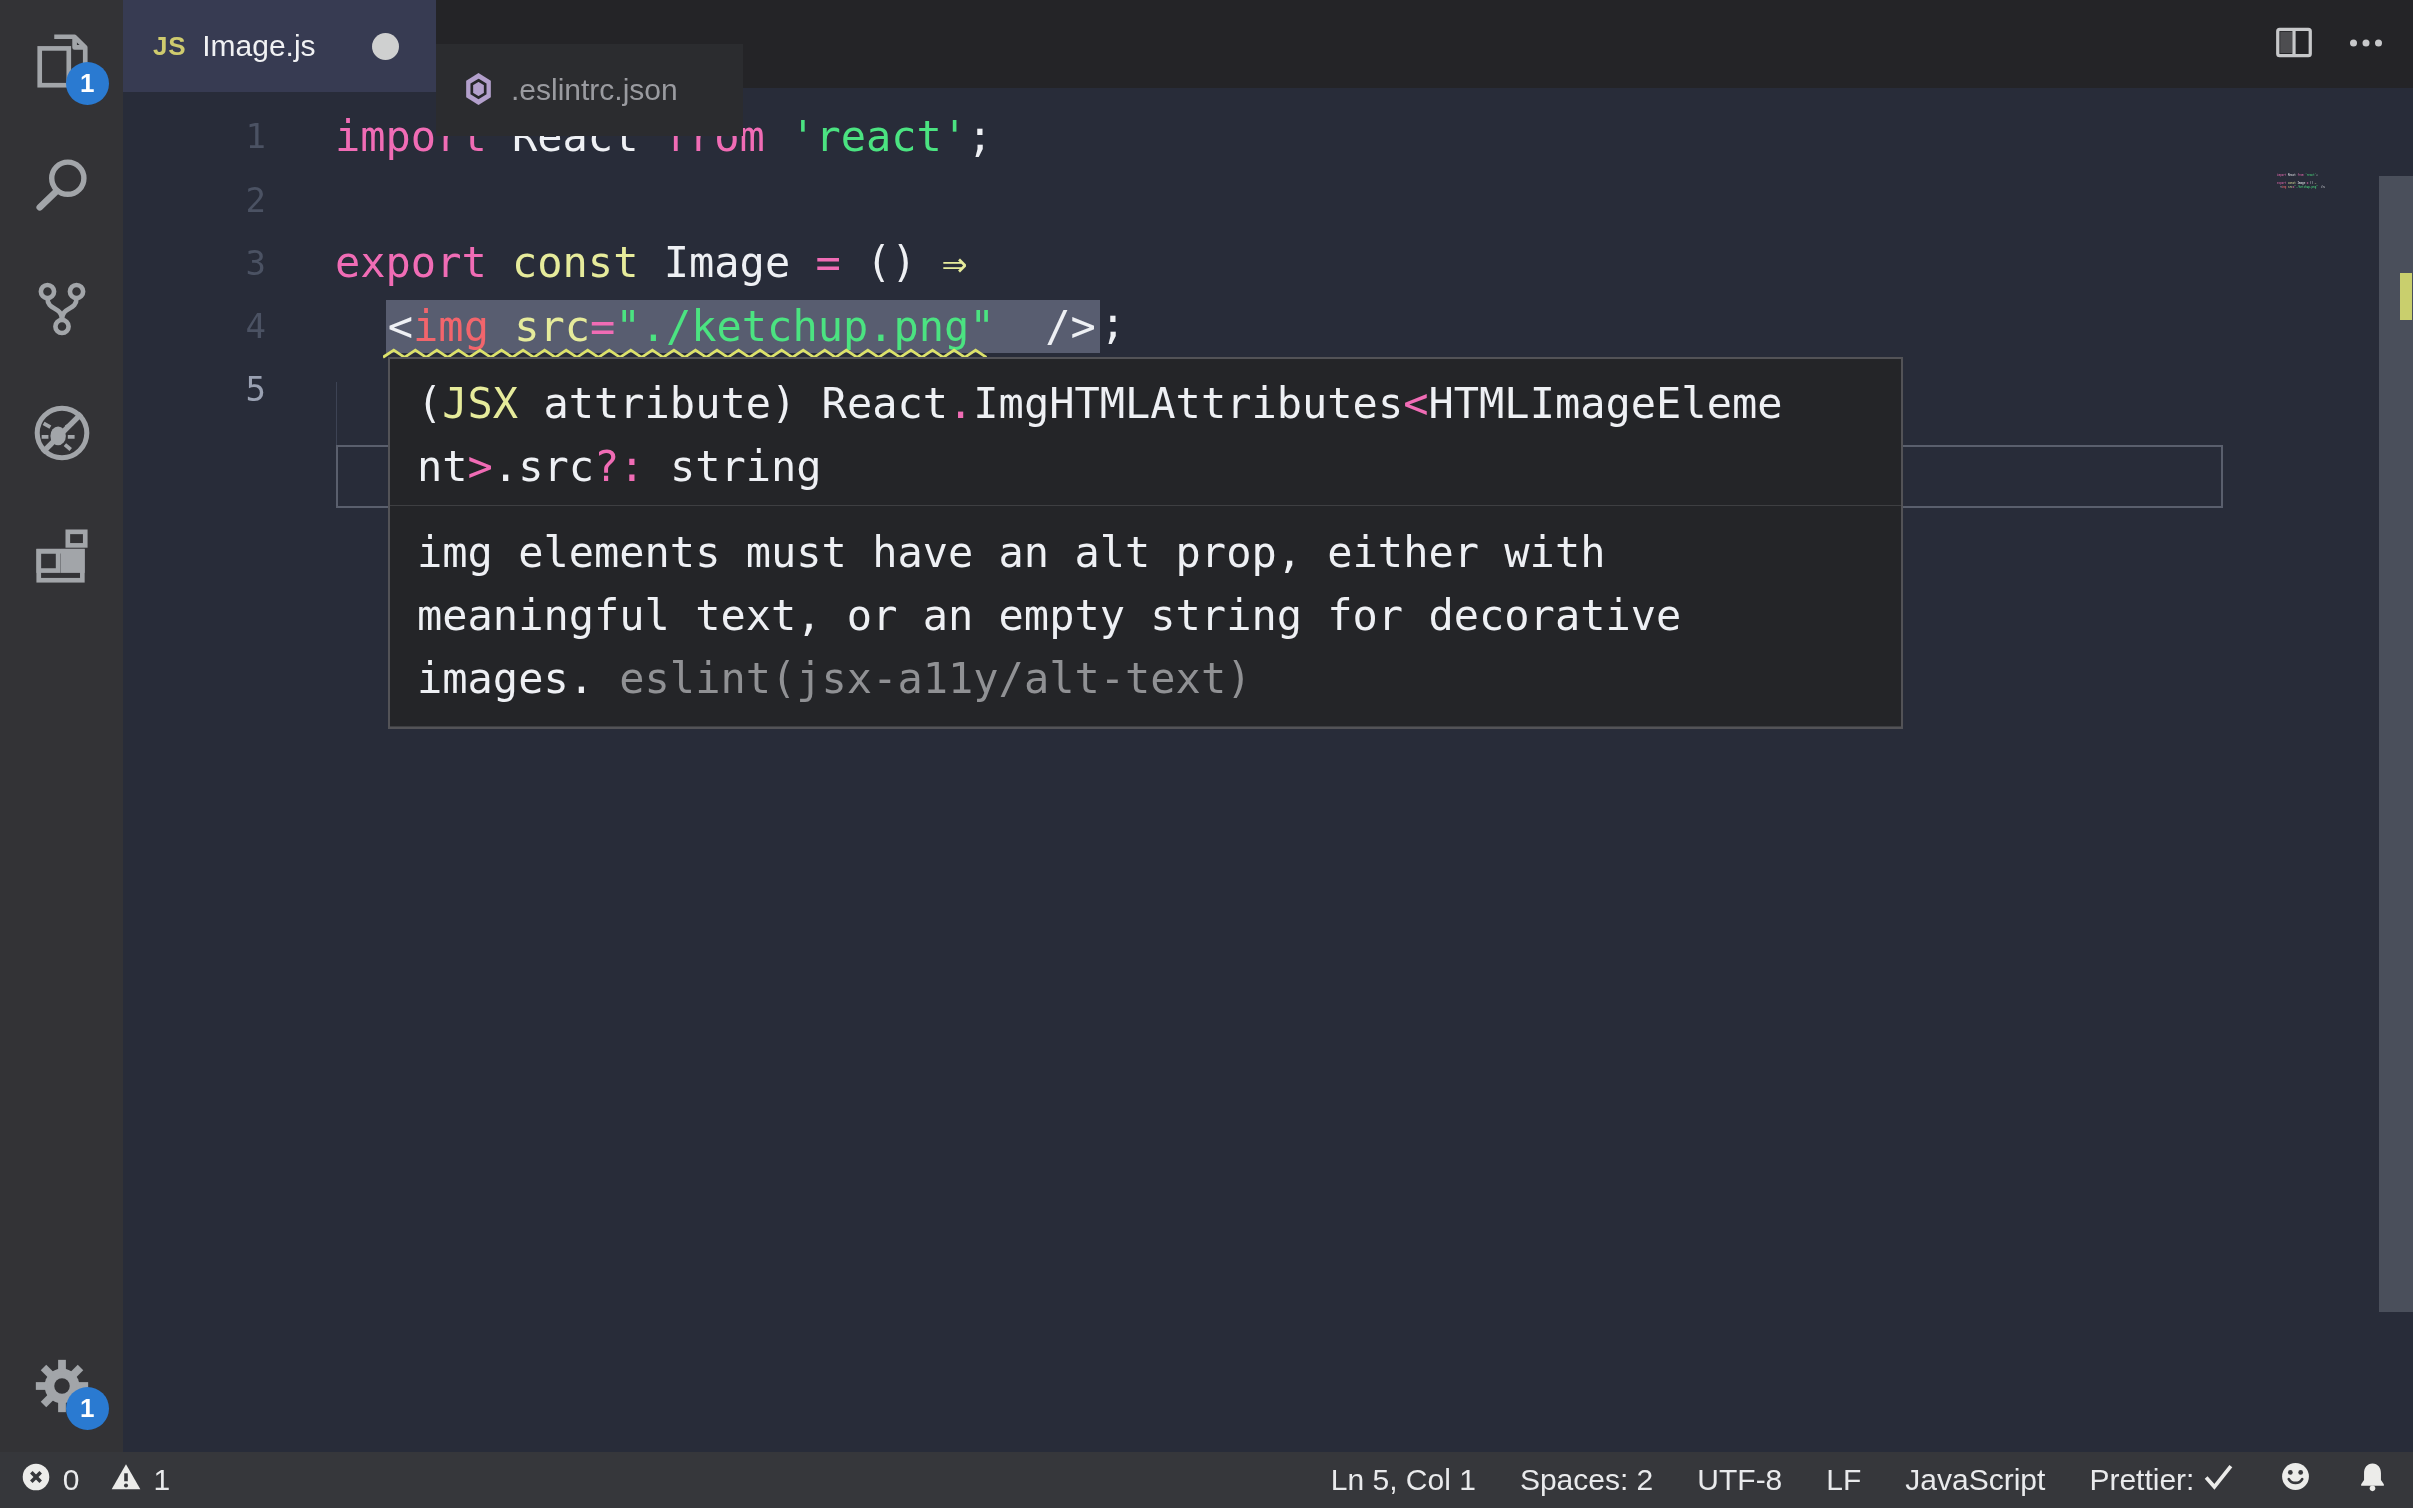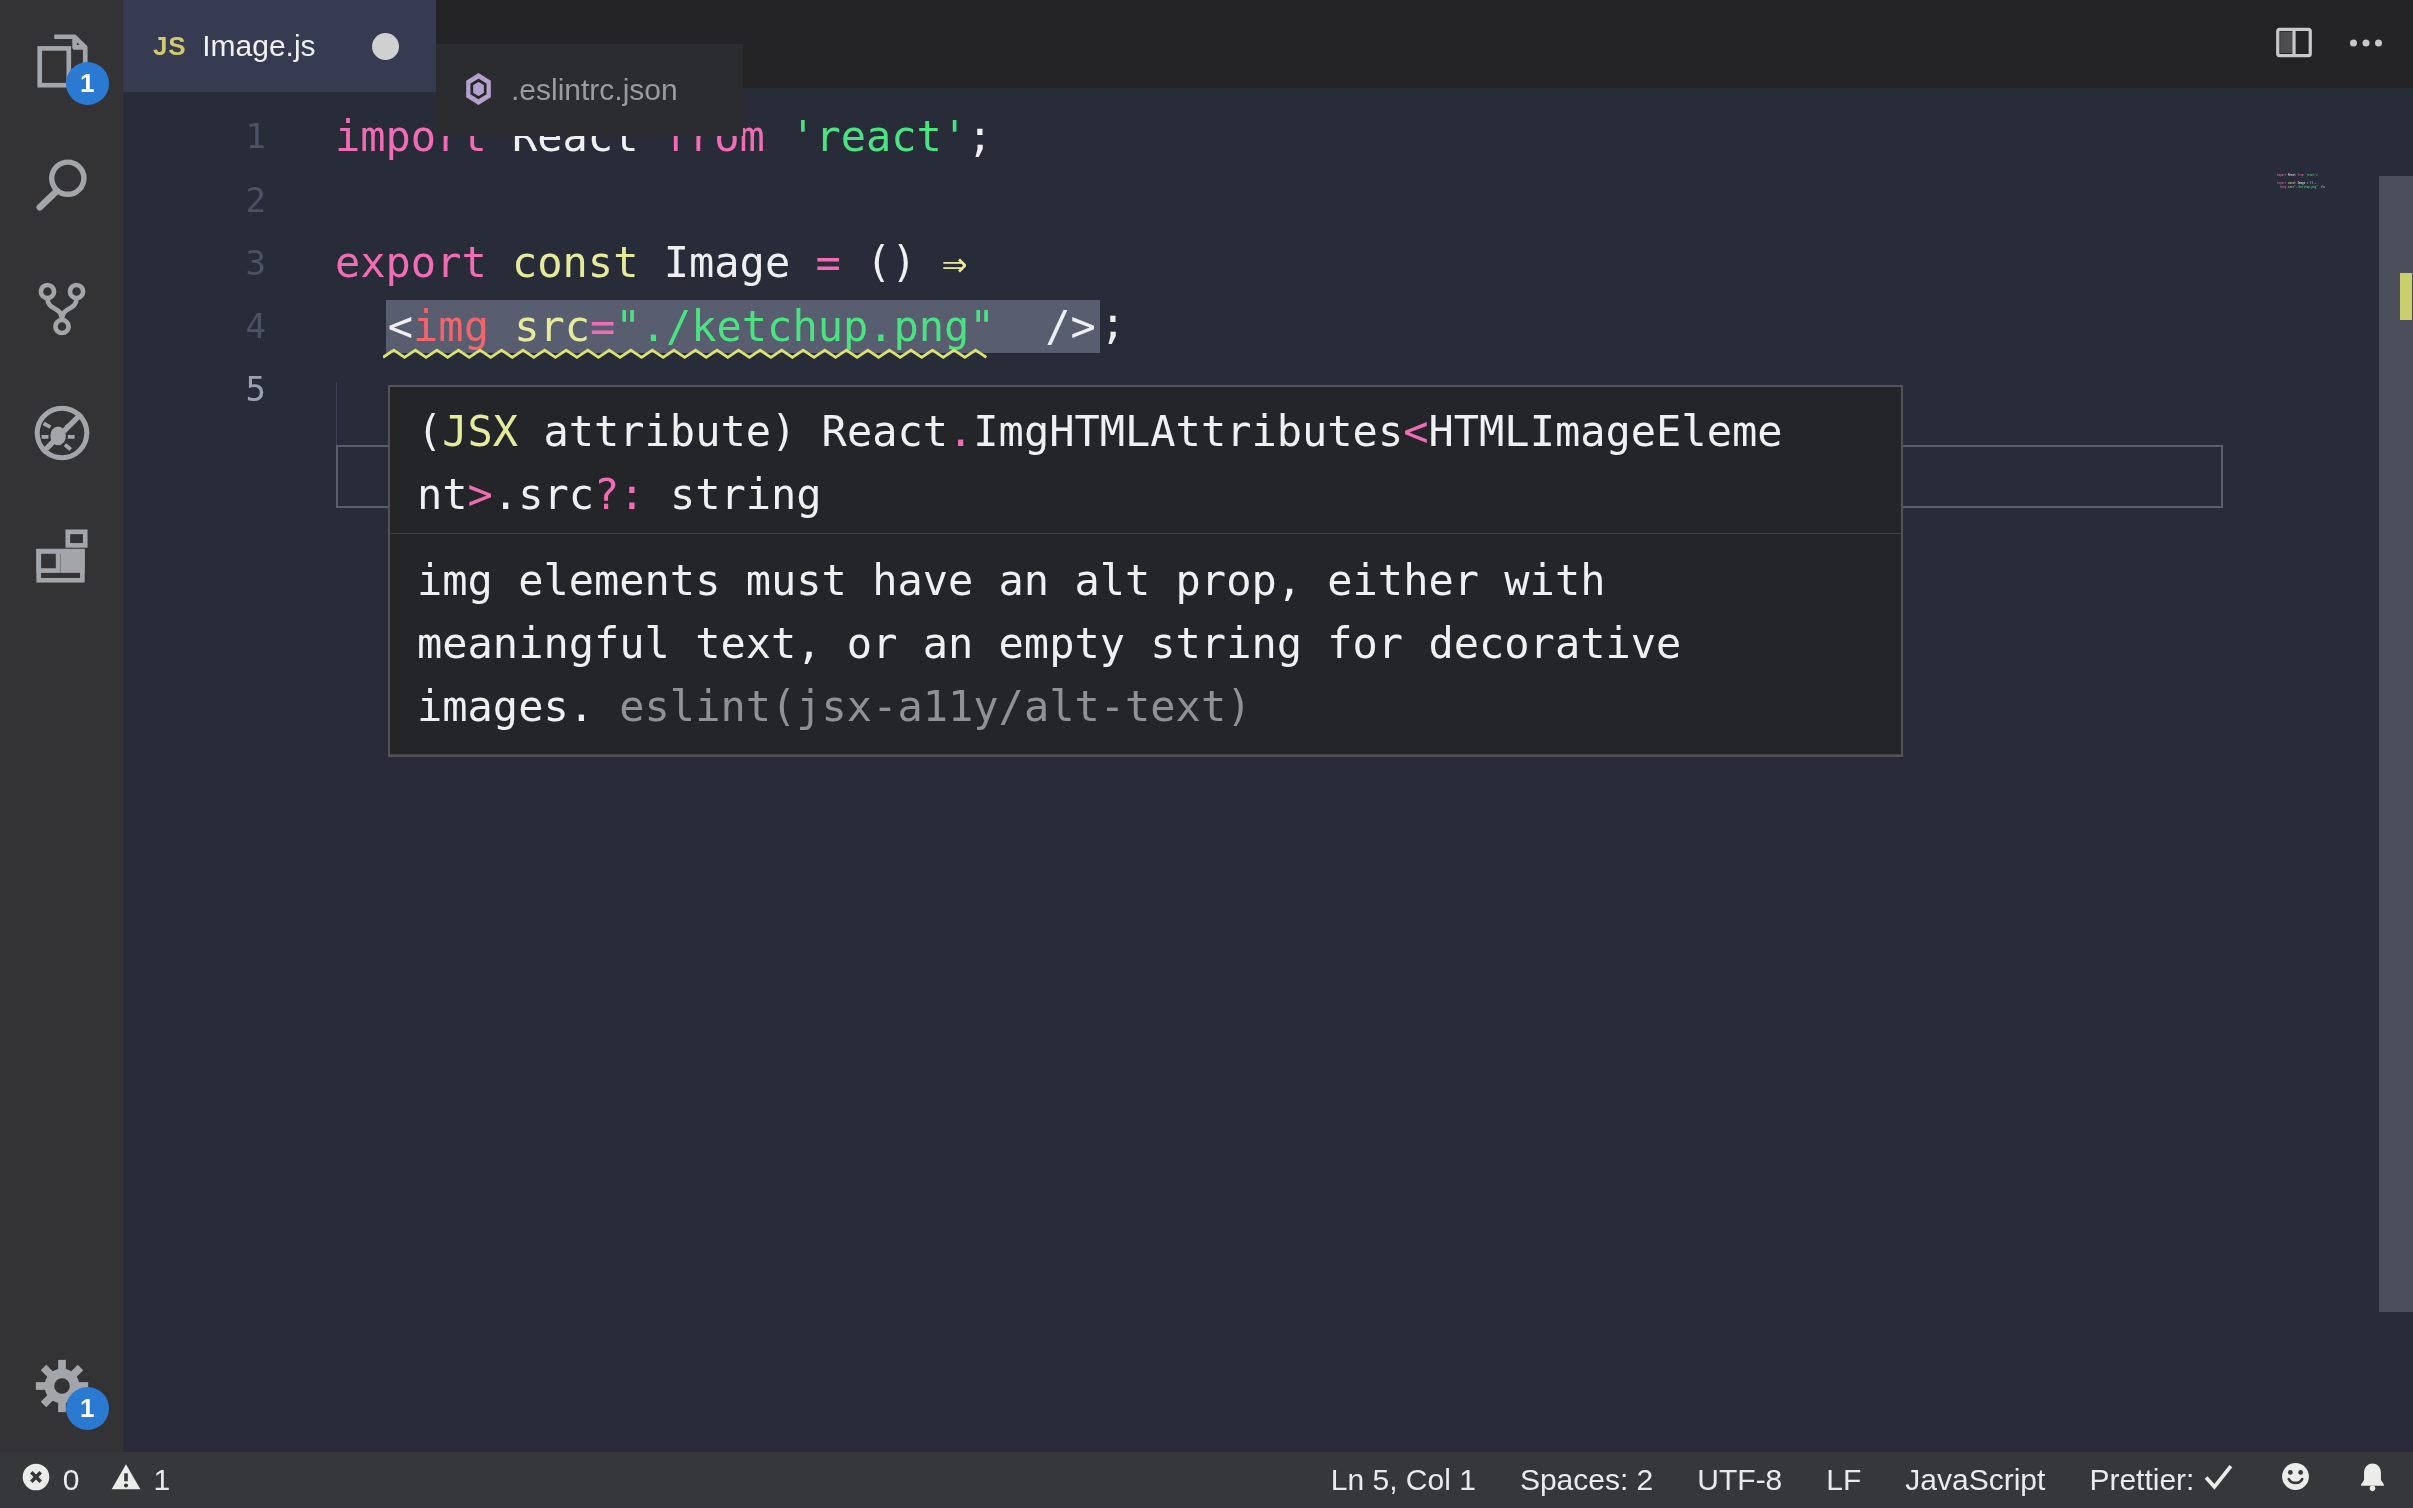--- a/index.html
+++ b/index.html
@@ -58,21 +58,21 @@
                  font-family:"DejaVu Sans Mono",monospace;font-size:42px;
                  line-height:63px;white-space:pre;width:2155px;}
   #scrollbar{position:absolute;left:2379px;top:88px;width:34px;height:1136px;
              background:var(--scrollbar);z-index:2;}
   #warn-marker{position:absolute;left:2400px;top:185px;width:12.2px;height:47px;
                background:var(--warn-marker);z-index:3;}
 
   
   #popup{position:absolute;left:388px;top:357px;width:1515px;box-sizing:border-box;
          border:2.2px solid var(--popup-border);background:var(--popup-bg);z-index:10;
-         font-family:"DejaVu Sans Mono",monospace;margin-top:28px;}
+         font-family:"DejaVu Sans Mono",monospace;}
   #popup-sig{padding:13px 27px 7.2px;border-bottom:1.4px solid var(--divider);}
   .sig-line{font-size:42px;line-height:63px;white-space:pre;}
   #popup-body{padding:14.4px 27px 16px;border-bottom:1.4px solid var(--divider);}
   .body-line{font-size:42px;line-height:63px;color:var(--fg);white-space:pre;}
   .gray-code{color:var(--gray-link);}
   #popup-actions{background:var(--popup-footer-bg);padding:10px 27px;display:flex;
                  gap:53px;align-items:center;height:37px;}
   .popup-link{font-family:"Liberation Sans",sans-serif;font-size:32px;
               color:var(--accent-blue);cursor:pointer;}
 

